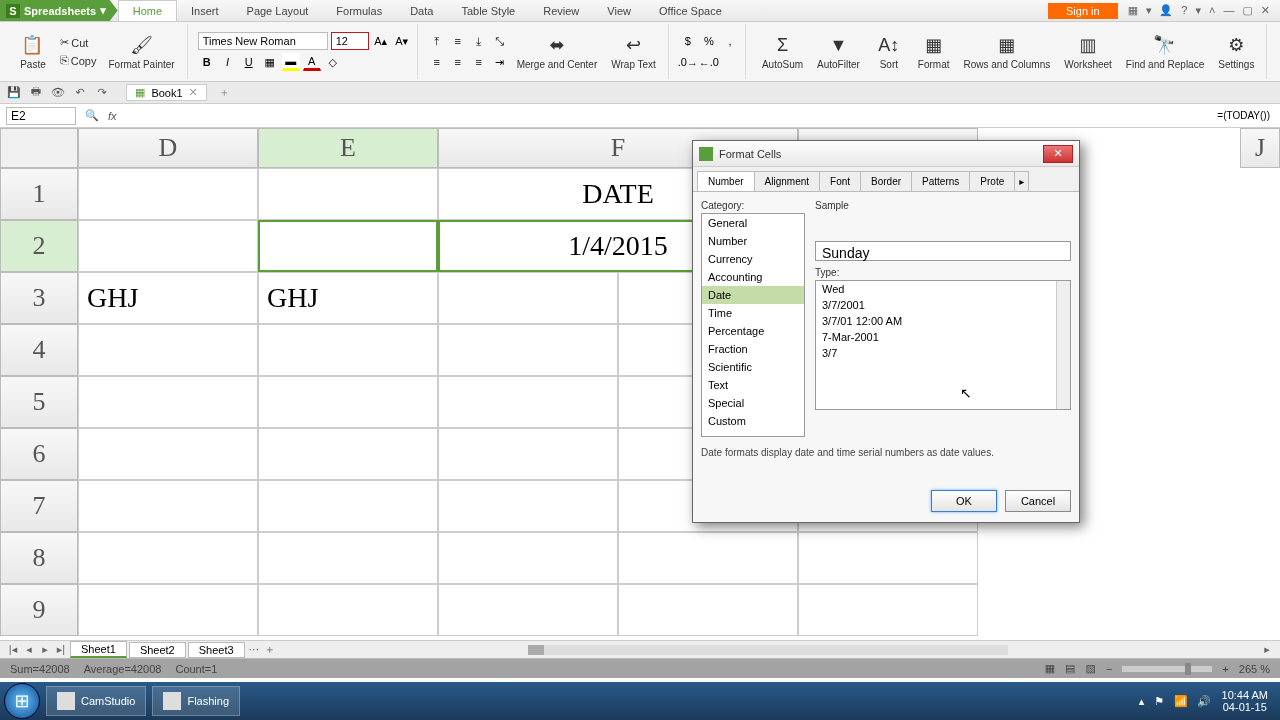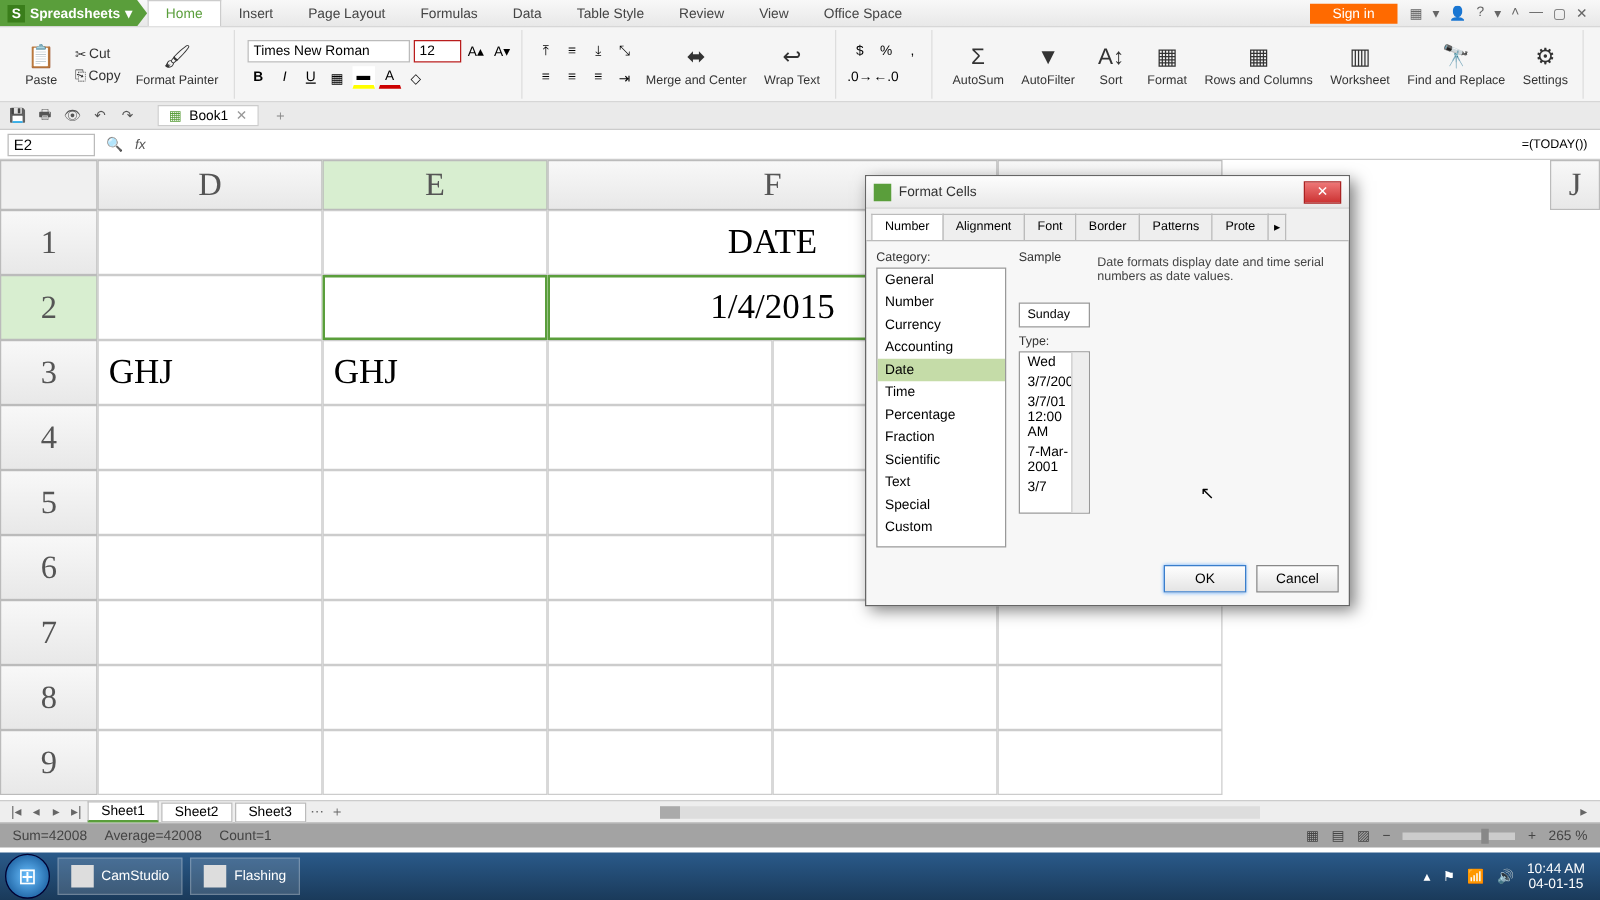--- a/index.html
+++ b/index.html
@@ -83,29 +83,29 @@
 
 
 .dialog { position:absolute; left:692px; top:140px; width:388px; background:#f7f7f7; border:1px solid #666; box-shadow:4px 4px 12px rgba(0,0,0,.5); }
 .dlg-title { height:26px; background:linear-gradient(#fdfdfd,#e8e8e8); display:flex; align-items:center; padding:0 6px; gap:6px; border-bottom:1px solid #ccc; }
 .dlg-title .sq { width:14px; height:14px; background:#5a9e3b; }
 .dlg-title .txt { font-size:11px; color:#333; }
 .dlg-close { margin-left:auto; width:30px; height:18px; background:linear-gradient(#e77,#c33); color:#fff; display:flex; align-items:center; justify-content:center; border:1px solid #a22; cursor:pointer; font-size:11px; }
 .dlg-tabs { display:flex; border-bottom:1px solid #bbb; background:#f0f0f0; padding:4px 4px 0; gap:0; }
 .dtab { padding:4px 10px; border:1px solid #bbb; border-bottom:none; background:#eee; font-size:10px; cursor:pointer; margin-right:-1px; }
 .dtab.active { background:#fff; }
-.dlg-body { padding:8px; display:flex; flex-direction:row; gap:6px;justify-content:space-between; }
+.dlg-body { padding:8px; display:flex; flex-direction:column; gap:6px;justify-content:space-between; }
 .toprow { display:flex; gap:10px; }
 .catbox { width:104px; }
 .lbl2 { font-size:10px; color:#333; margin-bottom:2px; display:block; }
 .list { border:1px solid #999; background:#fff; height:224px; overflow:hidden; }
 .li { padding:3px 6px; font-size:11px; cursor:pointer; }
 .li.sel { background:#c5dca8; }
 .sampbox { flex:1; }
-.sampval { border:1px solid #999; background:#fff; padding:3px 6px; font-size:10px; height:20px; margin-bottom:6px;margin-top:30px; }
+.sampval { border:1px solid #999; background:#fff; padding:3px 6px; font-size:14px; height:20px; margin-bottom:6px;margin-top:30px; }
 .typelist { border:1px solid #999; background:#fff; height:130px; position:relative; }
 .tli { padding:2px 6px; font-size:11px; cursor:pointer; }
 .tli.sel { background:#c5dca8; }
 .typelist .sb { position:absolute; right:0; top:0; width:14px; height:100%; background:#eee; border-left:1px solid #ccc; }
 .cursor-arrow { position:absolute; left:144px; top:104px; font-size:14px; color:#000; pointer-events:none; }
 .desc { font-size:10px; color:#444; padding:4px 0 18px; }
 .dlg-btns { display:flex; justify-content:flex-end; gap:8px; padding:6px 8px 10px; }
 .btn { width:66px; height:22px; border:1px solid #888; background:linear-gradient(#fefefe,#e4e4e4); cursor:pointer; font-size:11px; }
 .btn.primary { border:1px solid #3a7ecb; box-shadow:0 0 3px #6ab0ff; }
 </style>

